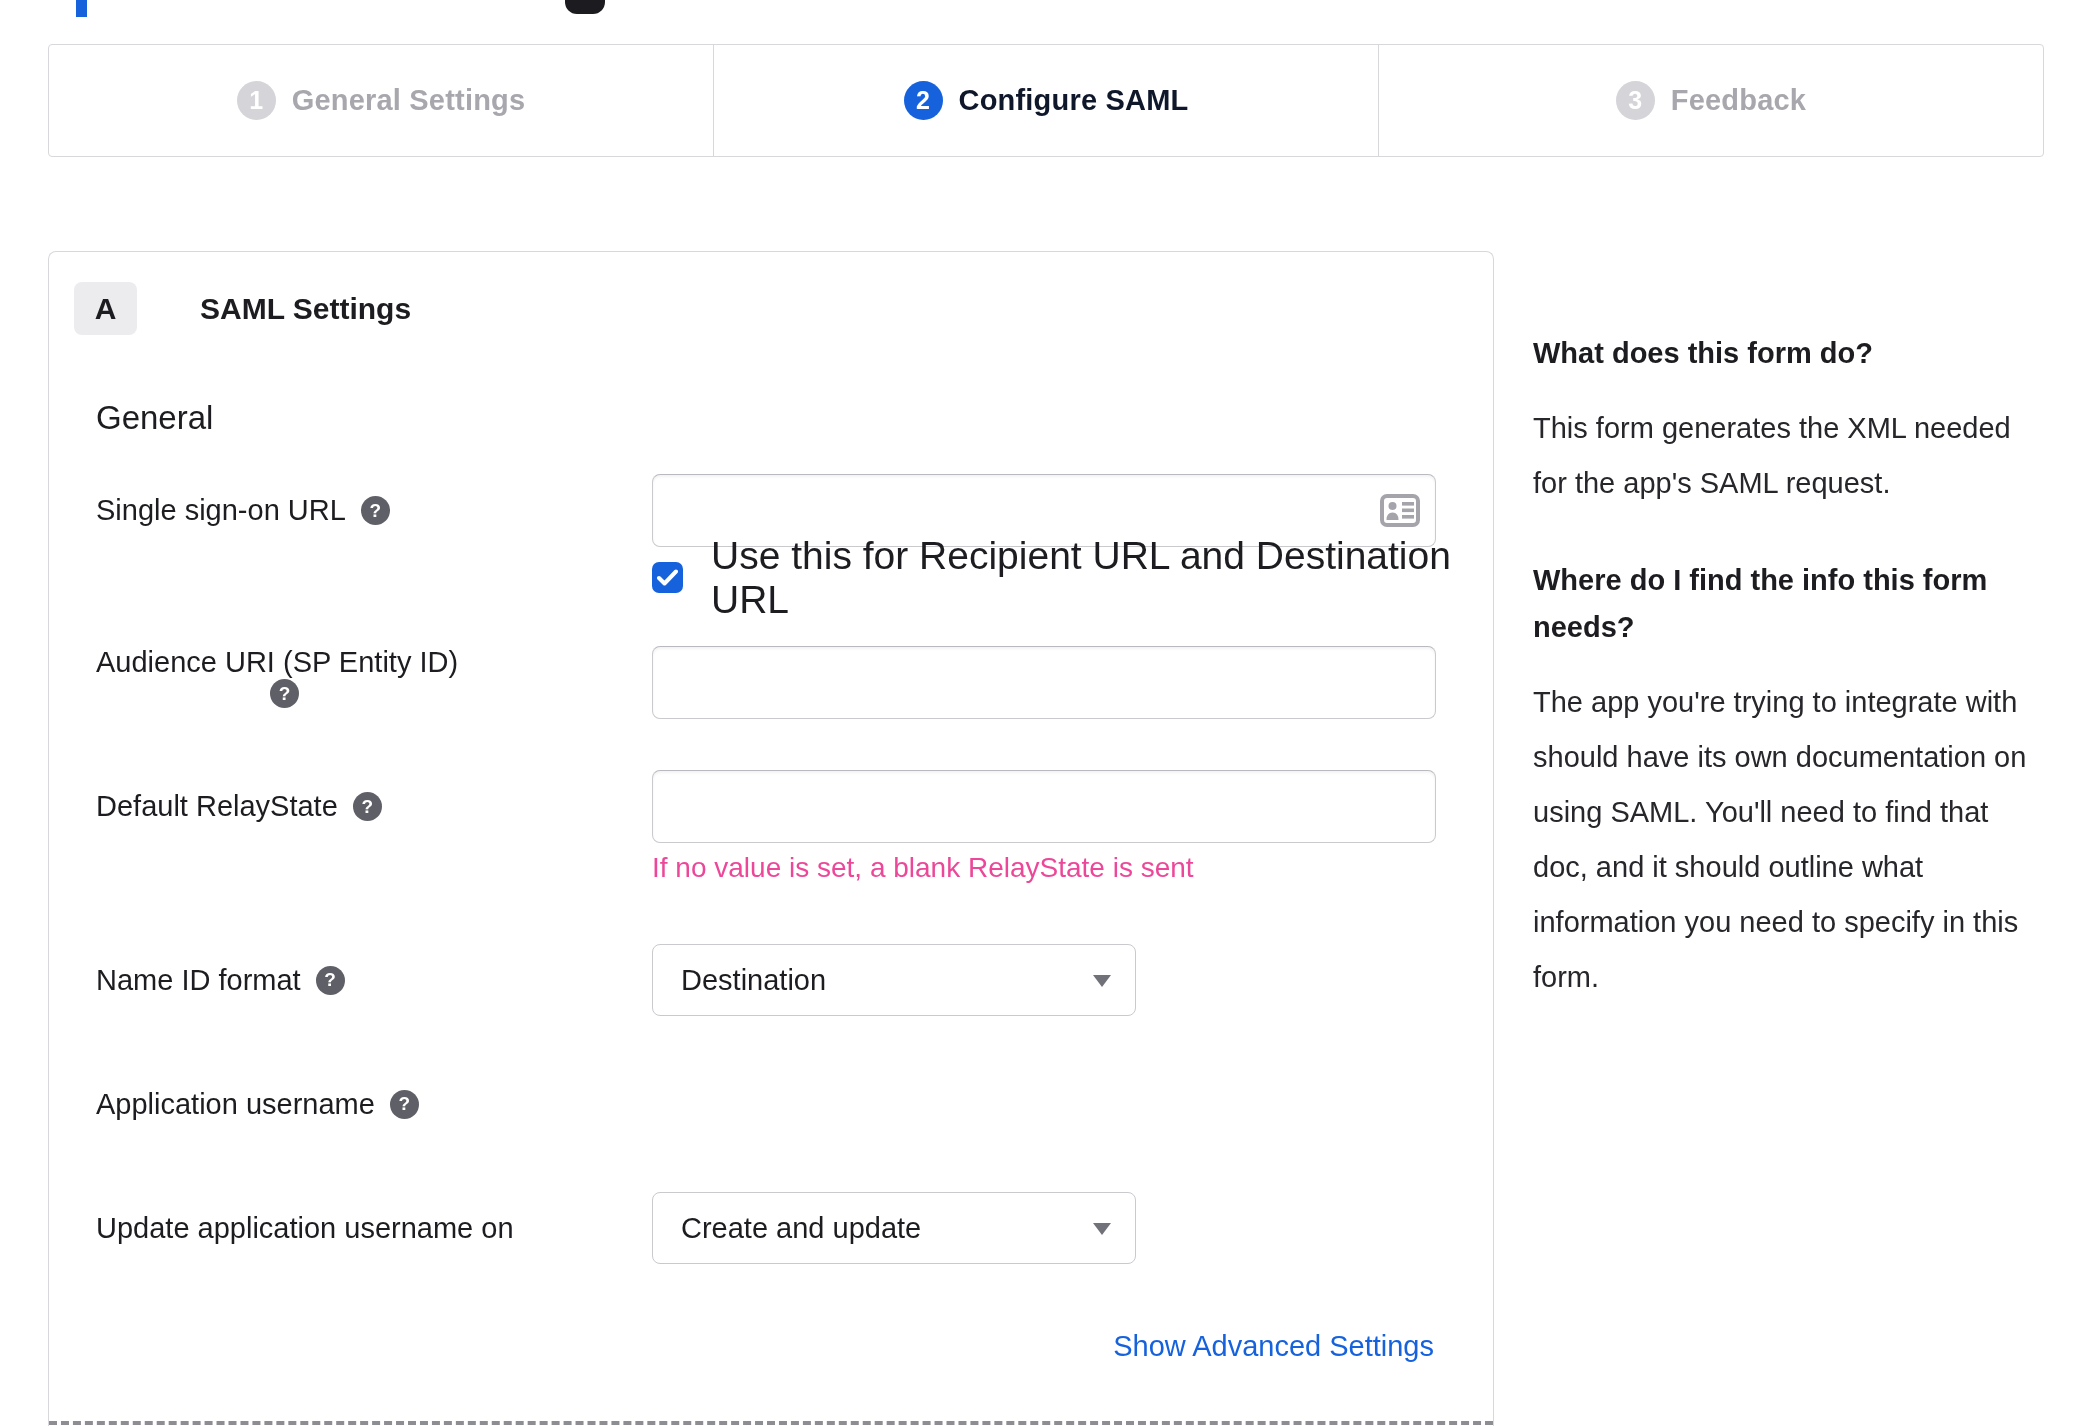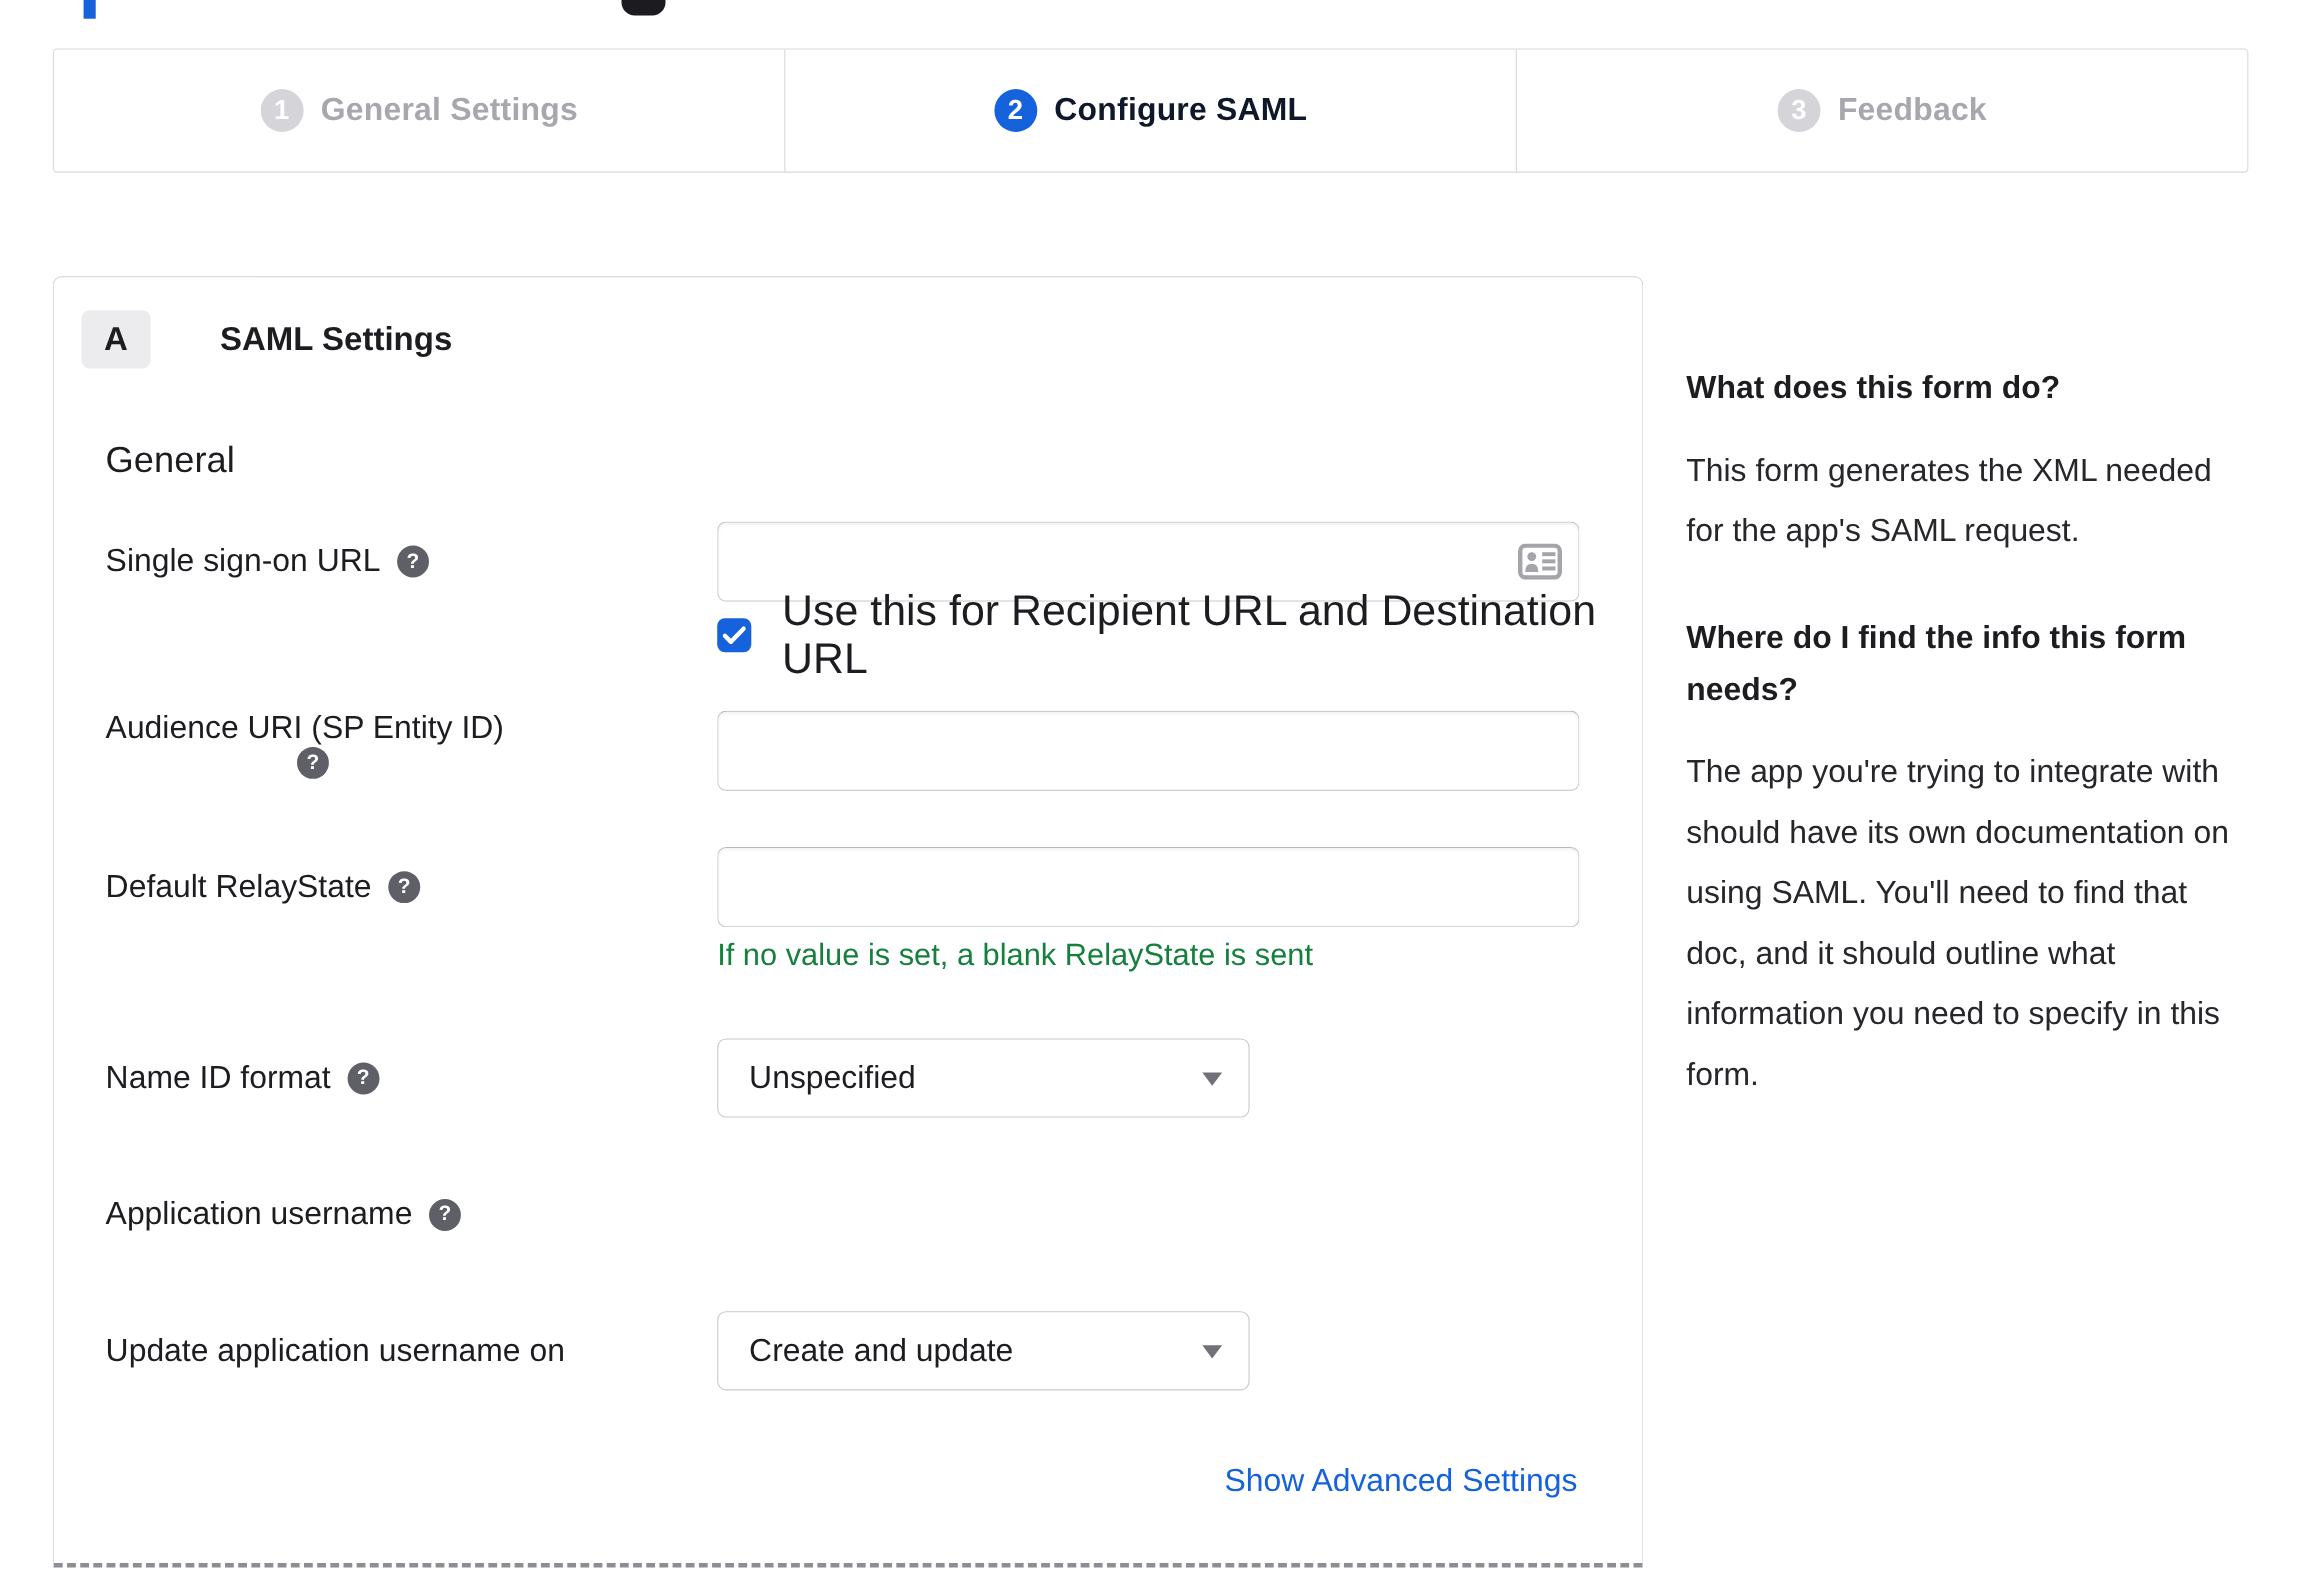--- a/index.html
+++ b/index.html
@@ -106,21 +106,21 @@
   }
   .checkbox {
     width: 31px; height: 31px; border-radius: 7px; background: #1662dd;
     display: inline-flex; align-items: center; justify-content: center;
     cursor: pointer; flex: 0 0 auto;
   }
   .checkbox-label { font-size: 39px; color: #1d1d21; }
 
   .helper-text {
     position: absolute; left: 603px; top: 600px;
-    font-size: 28px; color: #15803d; text-align: center;
+    font-size: 28px; color: #ec4899; text-align: center;
   }
 
   .select {
     position: absolute; left: 603px; width: 484px; height: 72px;
     border: 1px solid #c9c9ce; border-radius: 8px; background: #fff;
     display: flex; align-items: center;
     padding: 0 50px 0 28px; cursor: pointer;
     font-size: 29px; color: #1d1d21;
   }
   .select .caret {
@@ -214,21 +214,21 @@
       <span class="help-icon">?</span>
     </div>
     <input class="text-input" style="top: 518px;" type="text" value="">
     <div class="helper-text">If no value is set, a blank RelayState is sent</div>
 
     <div class="field-label" style="top:692px;height:72px;">
       <span>Name ID format</span>
       <span class="help-icon">?</span>
     </div>
     <div class="select" style="top:692px;">
-      <span>Unspecified</span>
+      <span>Destination</span>
       <span class="caret"></span>
     </div>
 
     <div class="field-label" style="top:816px;height:72px;">
       <span>Application username</span>
       <span class="help-icon">?</span>
     </div>
 
     <div class="field-label" style="top:940px;height:72px;">
       <span>Update application username on</span>

